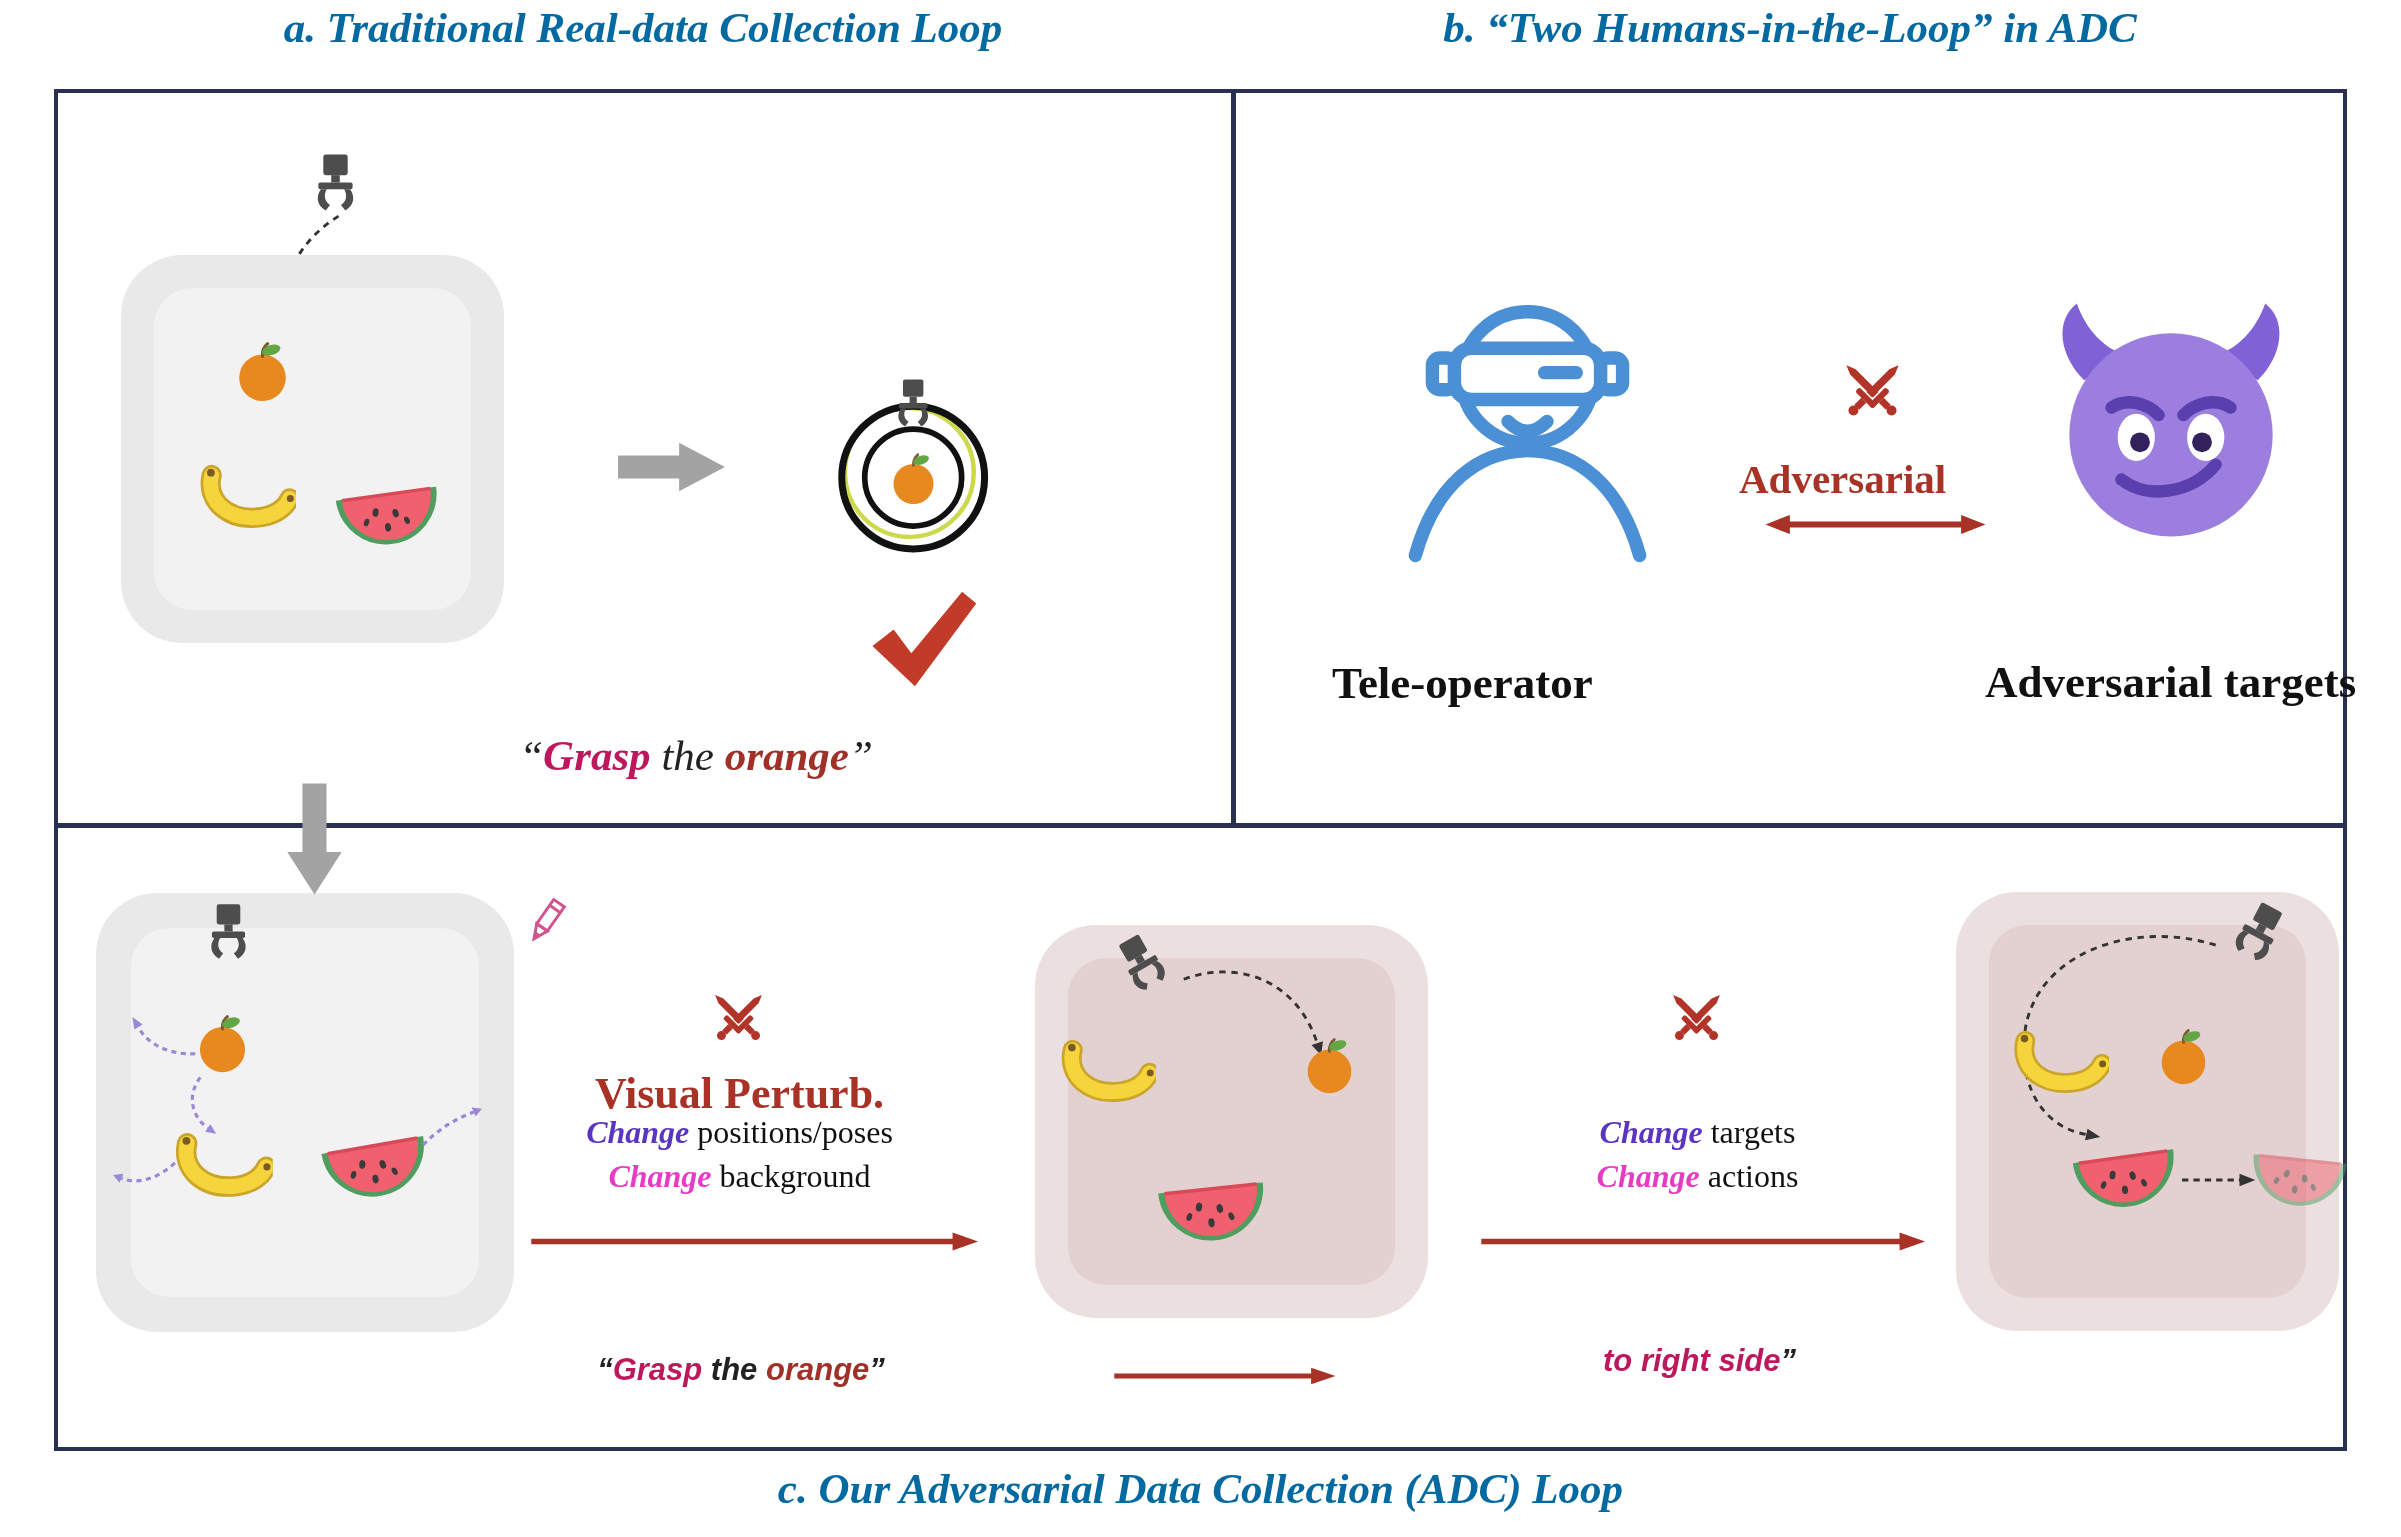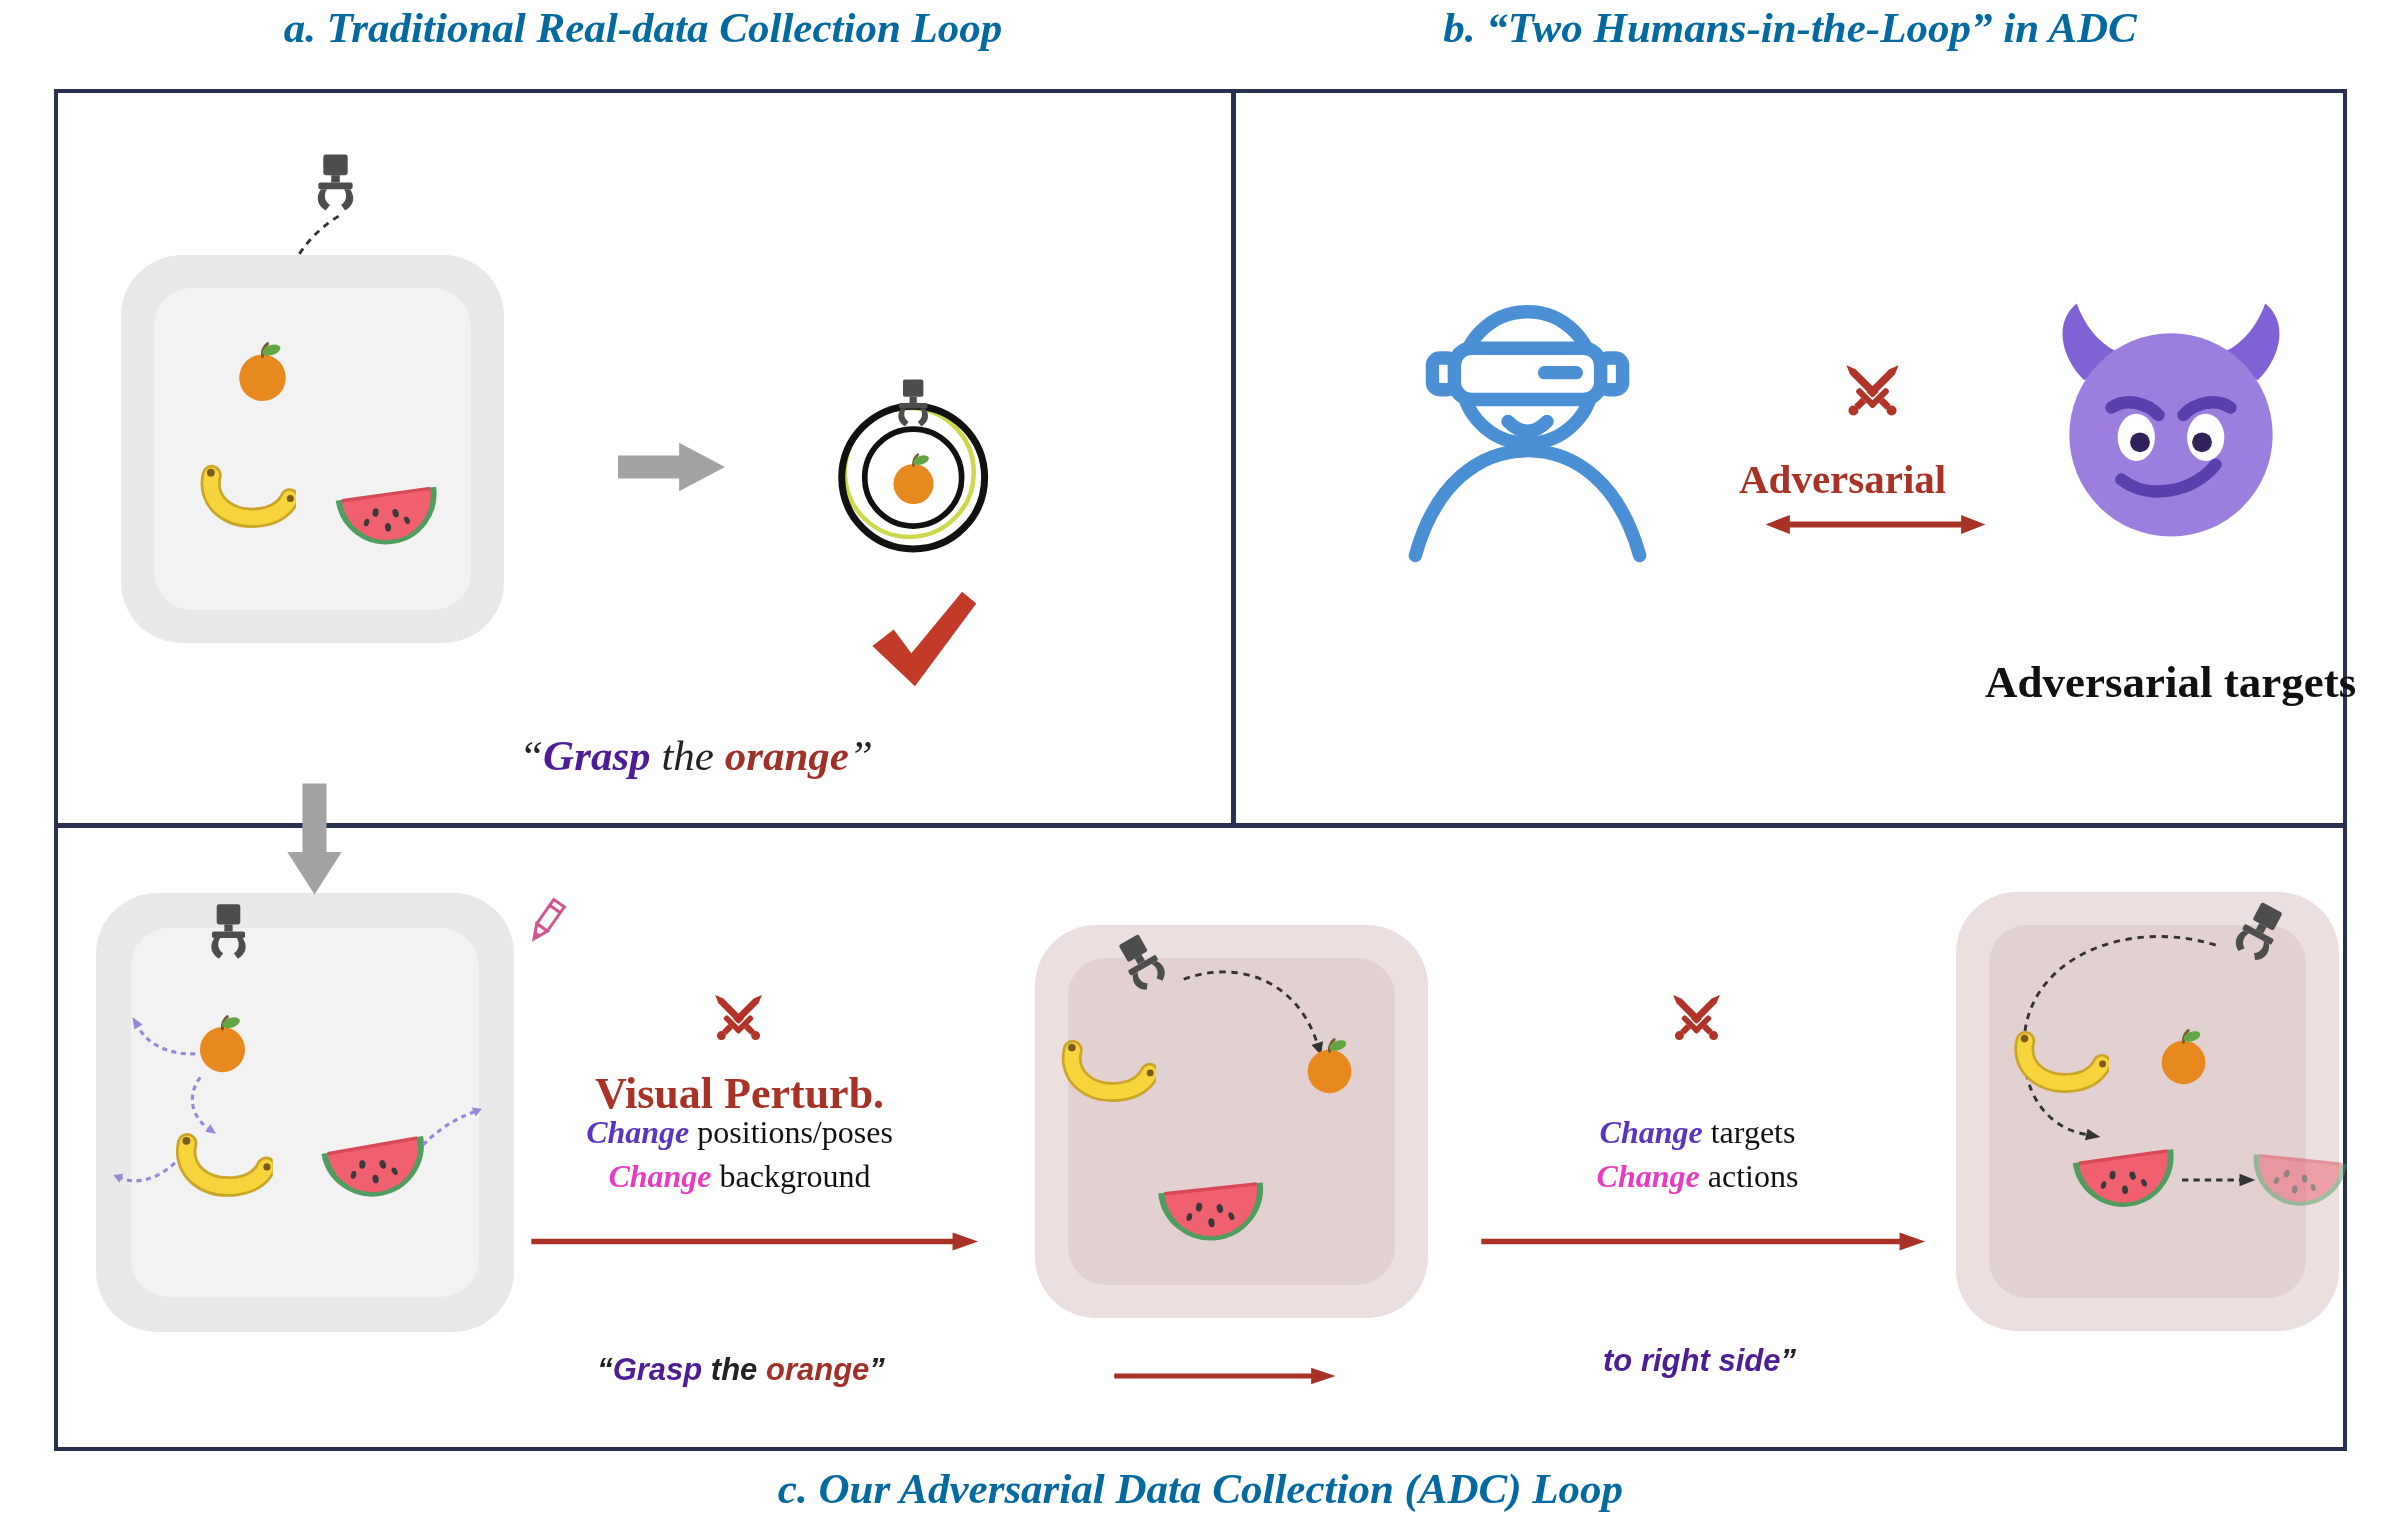--- a/index.html
+++ b/index.html
@@ -14,21 +14,21 @@
   .tray-inner{position:absolute;border-radius:38px}
   .tray.gray{background:#e9e9e9}
   .tray.gray .tray-inner{background:#f2f2f2}
   .tray.pink{background:#ebdfdf}
   .tray.pink .tray-inner{background:#e3d0d0}
   .icon{position:absolute;overflow:visible}
   .cap{position:absolute;text-align:center;font-style:italic}
   .cap-a{font-size:43px;color:#222}
   .cap-c{font-family:"Liberation Sans",sans-serif;font-weight:bold;font-size:31px;
          color:#222;line-height:1.35}
-  .w-green{color:#4c1d95;font-weight:bold}
+  .w-green{color:#be185d;font-weight:bold}
   .w-red{color:#a03028;font-weight:bold}
   .perturb-head{position:absolute;text-align:center;font-weight:bold;font-size:44px;color:#a93226;white-space:nowrap}
   .perturb-line{position:absolute;text-align:center;font-size:32px;color:#111;white-space:nowrap}
   .w-purple{color:#5b35c0;font-weight:bold;font-style:italic}
   .w-magenta{color:#e73bc3;font-weight:bold;font-style:italic}
   .b-label{position:absolute;text-align:left;font-weight:bold;font-size:45px;color:#111;line-height:1.12}
   .b-label.red{color:#a93226;font-size:41px;white-space:nowrap}
 </style>
 </head>
 <body>
@@ -148,20 +148,21 @@
     <g stroke="#4b8fd4" stroke-width="5.5" fill="none" stroke-linecap="round">
       <circle cx="60" cy="40" r="27"></circle>
       <path d="M14 113 C 22 84 40 70 60 70 C 80 70 98 84 106 113"></path>
       <rect x="30" y="28" width="60" height="21" rx="7" fill="#fff"></rect>
       <rect x="21" y="32" width="9" height="13" rx="3" fill="#fff"></rect>
       <rect x="90" y="32" width="9" height="13" rx="3" fill="#fff"></rect>
       <line x1="67" y1="38" x2="80" y2="38"></line>
       <path d="M52 58 Q 60 66 68 58"></path>
     </g>
   </svg>
+  <div class="b-label" style="left:1332px;top:658px;width:396px">Tele-operator</div>
 
   <svg class="icon" style="left:1834px;top:353px;width:77px;height:77px" viewBox="0 0 120 120" width="77" height="77">
       <use href="#sym-swords" xlink:href="#sym-swords"></use>
     </svg>
   <div class="b-label red" style="left:1739px;top:457px;width:268px">Adversarial</div>
   <svg class="icon" style="left:1763px;top:511px;width:225px;height:27px" viewBox="0 0 352 42">
     <line x1="36" y1="21" x2="316" y2="21" stroke="#a93226" stroke-width="9"></line>
     <polygon points="4,21 42,6 42,36" fill="#a93226"></polygon>
     <polygon points="348,21 310,6 310,36" fill="#a93226"></polygon>
   </svg>

